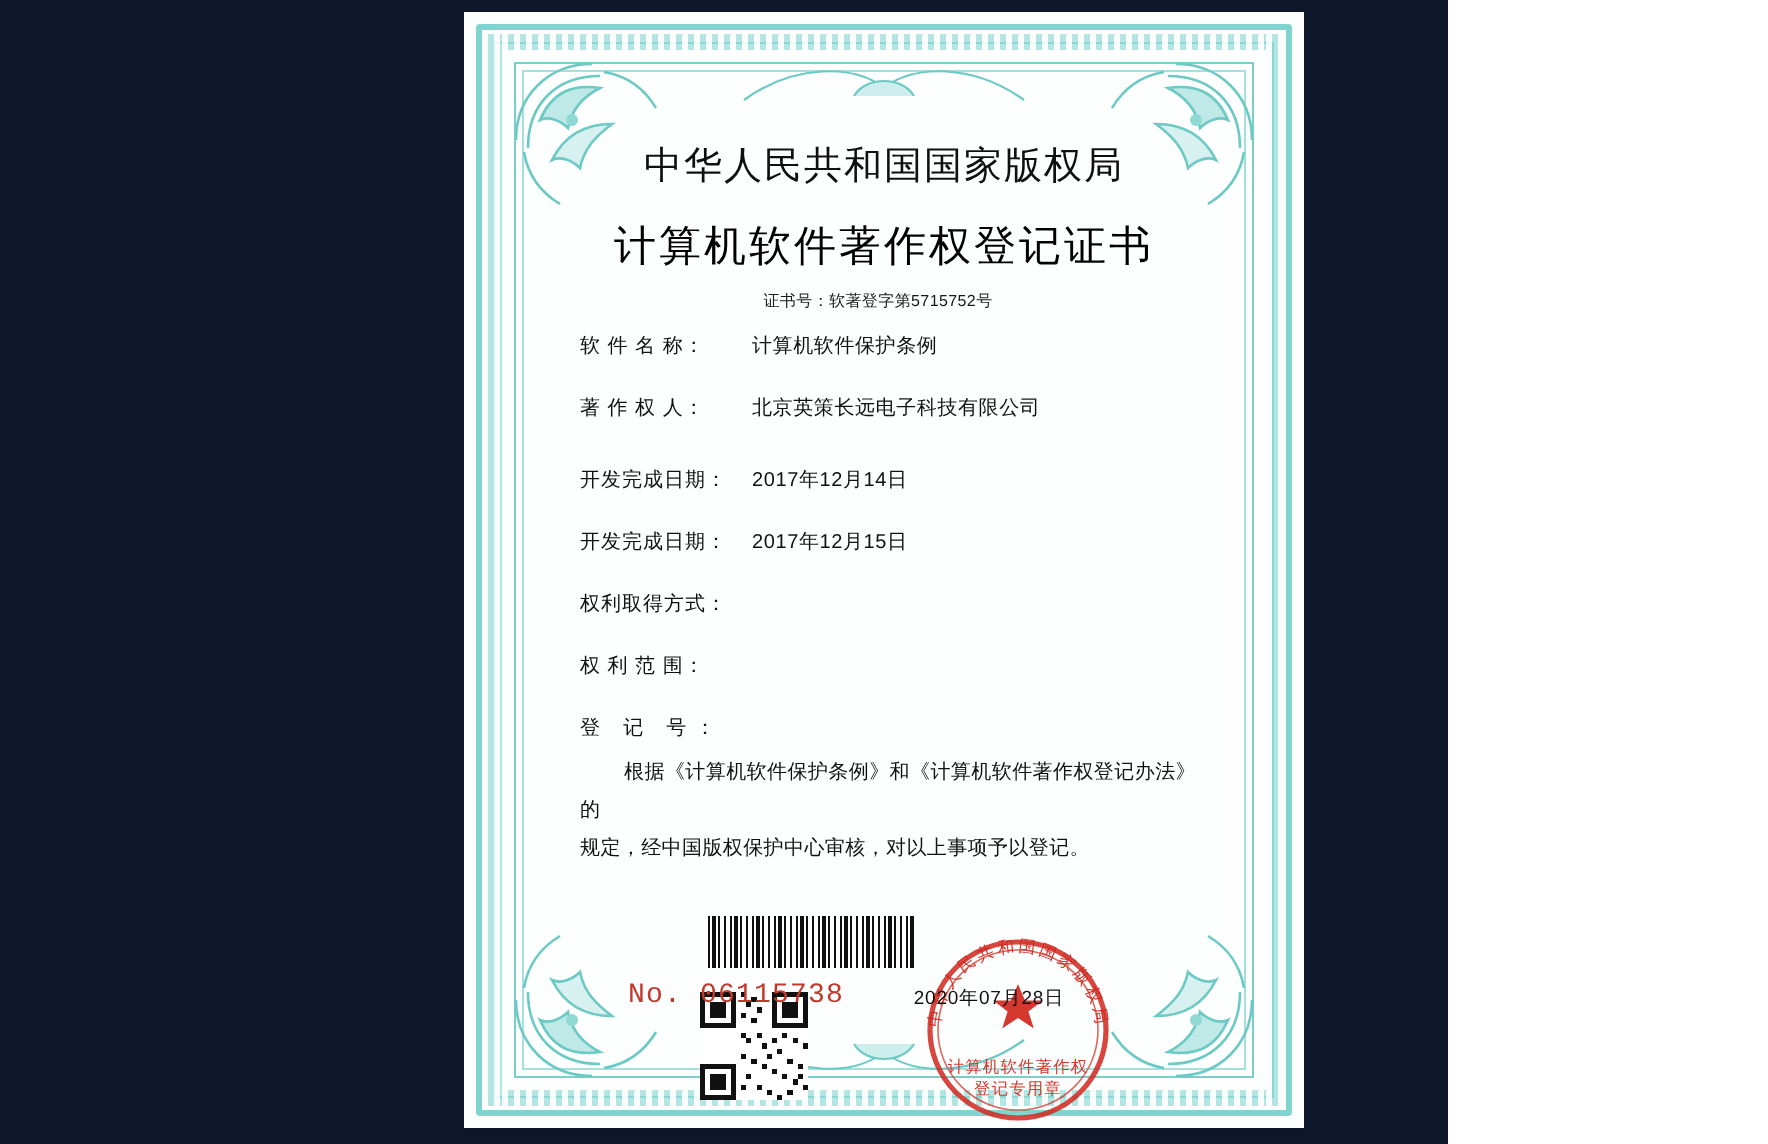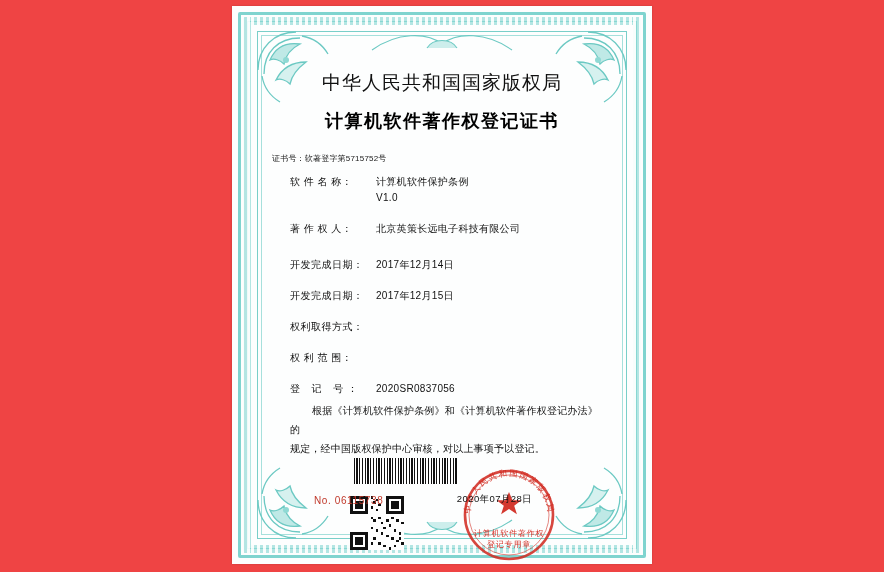--- a/index.html
+++ b/index.html
@@ -8,23 +8,23 @@
     background: #ffffff;
   }
   body {
     width: 884px;
     height: 572px;
     font-family: "Liberation Sans", sans-serif;
     overflow: hidden;
   }
   .page {
     position: relative;
-    width: 884px;
+    width: 724px;
     height: 572px;
-    background: #ef4444;
+    background: #0f172a;
   }
 
   
   .certificate {
     position: absolute;
     left: 232px;
     top: 6px;
     width: 420px;
     height: 558px;
     background: #fdfefe;
@@ -128,31 +128,31 @@
     text-align: center;
     font-family: "DejaVu Serif", "Liberation Serif", serif;
     font-size: 19px;
     letter-spacing: 1px;
     color: #101010;
     margin-top: 12px;
   }
   .doc-title {
     text-align: center;
     font-family: "DejaVu Serif", "Liberation Serif", serif;
-    font-size: 18px;
-    font-weight: bold;
+    font-size: 21px;
+    font-weight: normal;
     letter-spacing: 1.5px;
     color: #000;
     margin-top: 13px;
   }
   .cert-no {
-    text-align: left;
+    text-align: center;
     font-size: 8px;
     color: #1a1a1a;
-    margin-top: 20px;
+    margin-top: 8px;
     padding-right: 6px;
     letter-spacing: 0.2px;
   }
 
   .fields {
     margin-top: 10px;
     padding-left: 18px;
     padding-right: 8px;
   }
   .field-row {
@@ -232,24 +232,24 @@
     top: 406px;
     width: 102px;
     height: 102px;
   }
 
   
   .footer-no {
     position: absolute;
     left: 42px;
     bottom: 18px;
-    font-size: 10px;
+    font-size: 14px;
     color: #c0392b;
     letter-spacing: 0.6px;
-    font-family: Liberation Sans, sans-serif;
+    font-family: Liberation Mono, monospace;
   }
   .footer-date {
     position: absolute;
     right: 80px;
     bottom: 18px;
     font-size: 9.5px;
     color: #111;
     letter-spacing: 0.4px;
   }
 </style>
@@ -340,21 +340,20 @@
       <div class="org-title">中华人民共和国国家版权局</div>
       <div class="doc-title">计算机软件著作权登记证书</div>
       <div class="cert-no">证书号：软著登字第5715752号</div>
 
       <div class="fields">
 
         <div class="field-row">
           <div class="field-label">软 件 名 称：</div>
           <div class="field-value">
             <span>计算机软件保护条例</span>
-            <span class="line2">V1.0</span>
           </div>
         </div>
 
         <div class="gap-md"></div>
 
         <div class="field-row">
           <div class="field-label">著 作 权 人：</div>
           <div class="field-value">北京英策长远电子科技有限公司</div>
         </div>
 
@@ -381,21 +380,20 @@
         <div class="gap-md"></div>
 
         <div class="field-row">
           <div class="field-label">权 利 范 围：</div>
         </div>
 
         <div class="gap-md"></div>
 
         <div class="field-row">
           <div class="field-label spaced">登 记 号：</div>
-          <div class="field-value">2020SR0837056</div>
         </div>
 
       </div>
 
       <div class="statement">
         <span class="indent"></span><span>根据《计算机软件保护条例》和《计算机软件著作权登记办法》的</span><br>
         <span>规定，经中国版权保护中心审核，对以上事项予以登记。</span>
       </div>
 
       <div class="barcode"></div>

